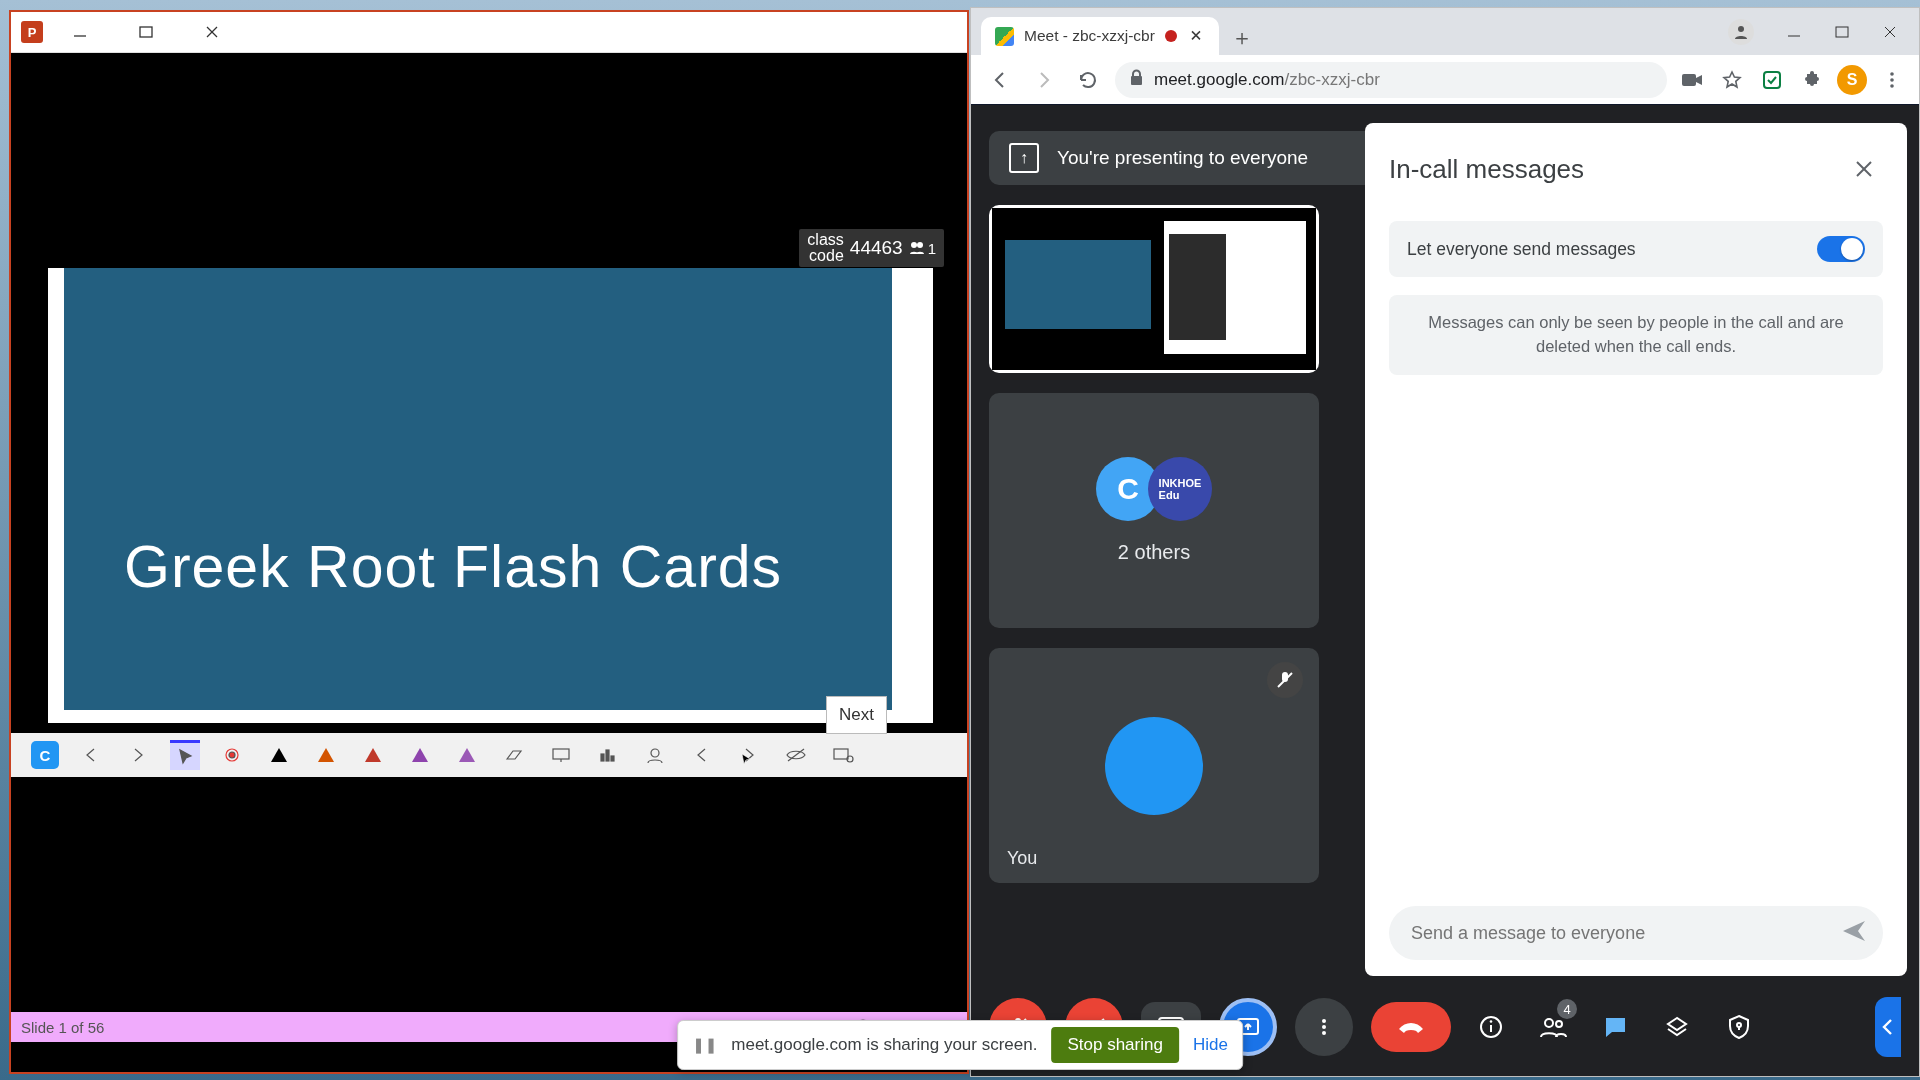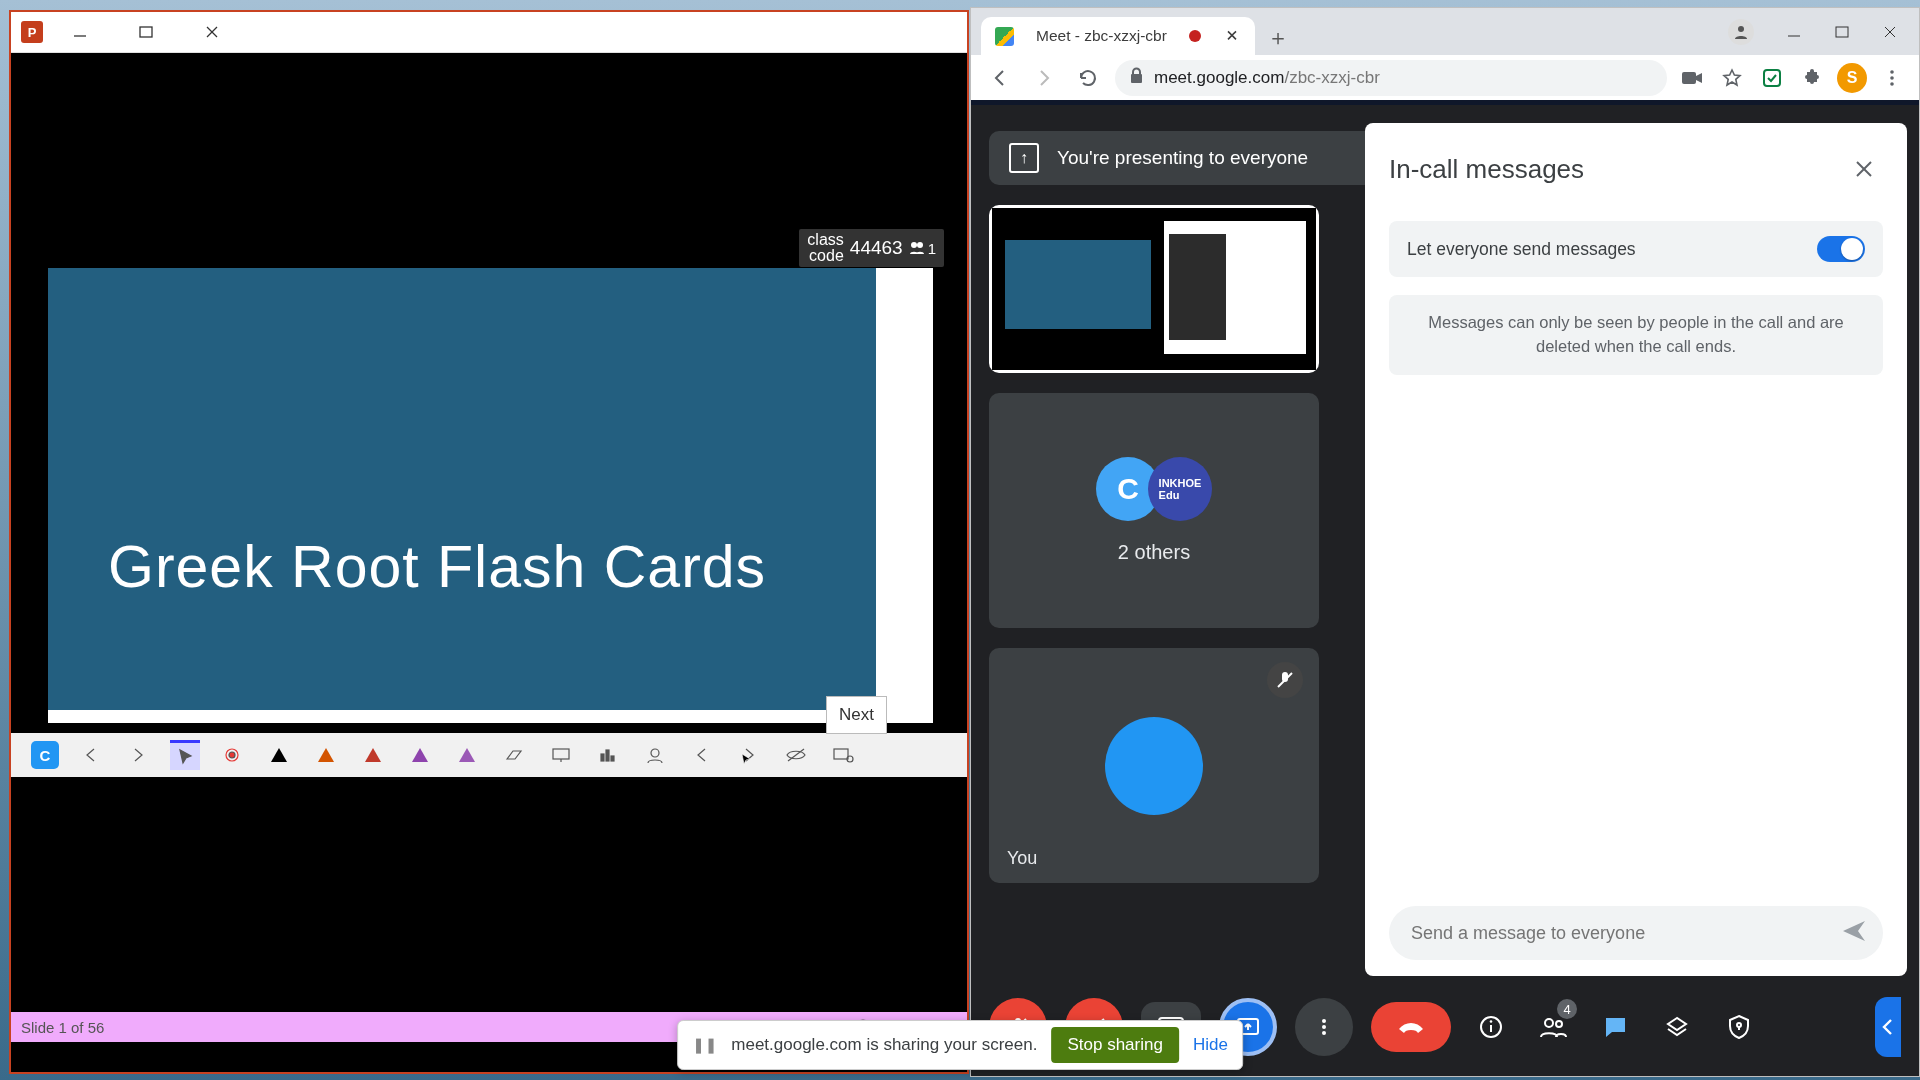--- a/index.html
+++ b/index.html
@@ -14,49 +14,49 @@
 .pp-winbtn svg { stroke: #333; fill: none; stroke-width: 1.3; }
 
 .pp-black-top { height: 215px; background: #000; position: relative; }
 .pp-class-code { position: absolute; top: 176px; right: 23px; background: #333; color: #fff; padding: 3px 8px; display: flex; align-items: center; gap: 6px; font-size: 14px; border-radius: 2px; }
 .pp-class-code .label { font-size: 16px; line-height: 1; text-align: right; }
 .pp-class-code .code  { font-size: 19px; font-weight: normal; }
 .pp-class-code .people { display: flex; align-items: center; gap: 3px; font-size: 15px; }
 
 .pp-slide-area { height: 465px; background: #000; padding: 0 37px; }
 .pp-slide-outer { width: 885px; height: 455px; background: #fff; }
-.pp-slide { width: 828px; height: 442px; margin-left: 0; background: #235f80; position: relative; }
+.pp-slide { width: 828px; height: 442px; margin-left: 16px; background: #235f80; position: relative; }
 .pp-slide h1 { position: absolute; left: 60px; top: 265px; color: #fff; font-size: 59px; font-weight: 300; font-family: "Century Gothic","Segoe UI",sans-serif; letter-spacing: 1px; }
 
 .pp-toolbar { height: 44px; background: #f1f1f1; display: flex; align-items: center; gap: 17px; padding: 0 20px; position: relative; }
 .pp-tool { width: 30px; height: 30px; display: flex; align-items: center; justify-content: center; color: #555; cursor: pointer; }
 .pp-tool.selected { background: #d6d6ff; border-top: 3px solid #3838ff; }
 .pp-tool svg { stroke: #555; fill: none; stroke-width: 1.2; }
 .pp-tooltip { position: absolute; top: -37px; right: 80px; background: #fff; border: 1px solid #bbb; padding: 8px 12px; font-size: 17px; color: #333; }
 .pp-logo { width: 28px; height: 28px; background: #2196f3; border-radius: 5px; color: #fff; font-weight: bold; display: flex; align-items: center; justify-content: center; font-size: 15px; }
 
 .pp-black-bottom { height: 235px; background: #000; }
 .pp-statusbar { height: 30px; background: #f0abfc; color: #555; font-size: 15px; display: flex; align-items: center; padding: 0 10px; gap: 12px; }
 .pp-statusbar .flex { flex: 1; }
 .pp-sb-ctrl { width: 28px; height: 22px; display: flex; align-items: center; justify-content: center; }
 
 
 .chrome { position: absolute; right: 0; top: 7px; width: 950px; height: 1070px; background: #fff; border: 1px solid #bfbfbf; display: flex; flex-direction: column; }
 .chrome-tabbar { height: 47px; background: #dee1e6; display: flex; align-items: flex-end; padding-left: 10px; gap: 6px; }
-.chrome-tab { display: flex; align-items: center; gap: 22px; background: #fff; height: 38px; border-radius: 10px 10px 0 0; padding: 0 14px; font-size: 15.5px; color: #3c3c3c; }
+.chrome-tab { display: flex; align-items: center; gap: 10px; background: #fff; height: 38px; border-radius: 10px 10px 0 0; padding: 0 14px; font-size: 15.5px; color: #3c3c3c; }
 .meet-icon { width: 19px; height: 19px; border-radius: 3px; background: linear-gradient(135deg,#34a853 0 50%,#fbbc05 50% 70%,#4285f4 70%); }
 .rec-dot { width: 12px; height: 12px; background: #c5221f; border-radius: 50%; }
 .tab-close { width: 18px; text-align: center; cursor: pointer; }
 .tab-add { width: 34px; height: 34px; display: flex; align-items: center; justify-content: center; font-size: 22px; color: #555; cursor: pointer; }
 .chrome-winctrls { margin-left: auto; display: flex; align-items: center; height: 47px; padding-right: 6px; gap: 2px; }
 .cw-btn { width: 46px; height: 32px; display: flex; align-items: center; justify-content: center; }
 .cw-user { width: 26px; height: 26px; background: #ddd; border-radius: 50%; display: flex; align-items: center; justify-content: center; margin-right: 15px; }
 .cw-user svg { fill: #555; }
 
-.chrome-addr { height: 50px; display: flex; align-items: center; gap: 10px; padding: 0 12px; border-bottom: 5px solid #0f172a; }
+.chrome-addr { height: 50px; display: flex; align-items: center; gap: 10px; padding: 0 12px; border-bottom: 1px solid #0f172a; }
 .nav-btn { width: 34px; height: 34px; display: flex; align-items: center; justify-content: center; color: #555; cursor: pointer; }
 .nav-btn.disabled { color: #bbb; }
 .omnibox { flex: 1; height: 36px; background: #f1f3f4; border-radius: 20px; display: flex; align-items: center; padding: 0 14px; gap: 10px; font-size: 17px; color: #202124; }
 .lock { color: #5f6368; }
 .url-host { color: #202124; }
 .url-path { color: #777; }
 .ext-icon { width: 30px; height: 30px; display: flex; align-items: center; justify-content: center; cursor: pointer; }
 .avatar-s { width: 30px; height: 30px; background: #f29900; color: #fff; border-radius: 50%; font-weight: 600; display: flex; align-items: center; justify-content: center; }
 
 .meet-body { flex: 1; background: #202124; position: relative; overflow: hidden; }

